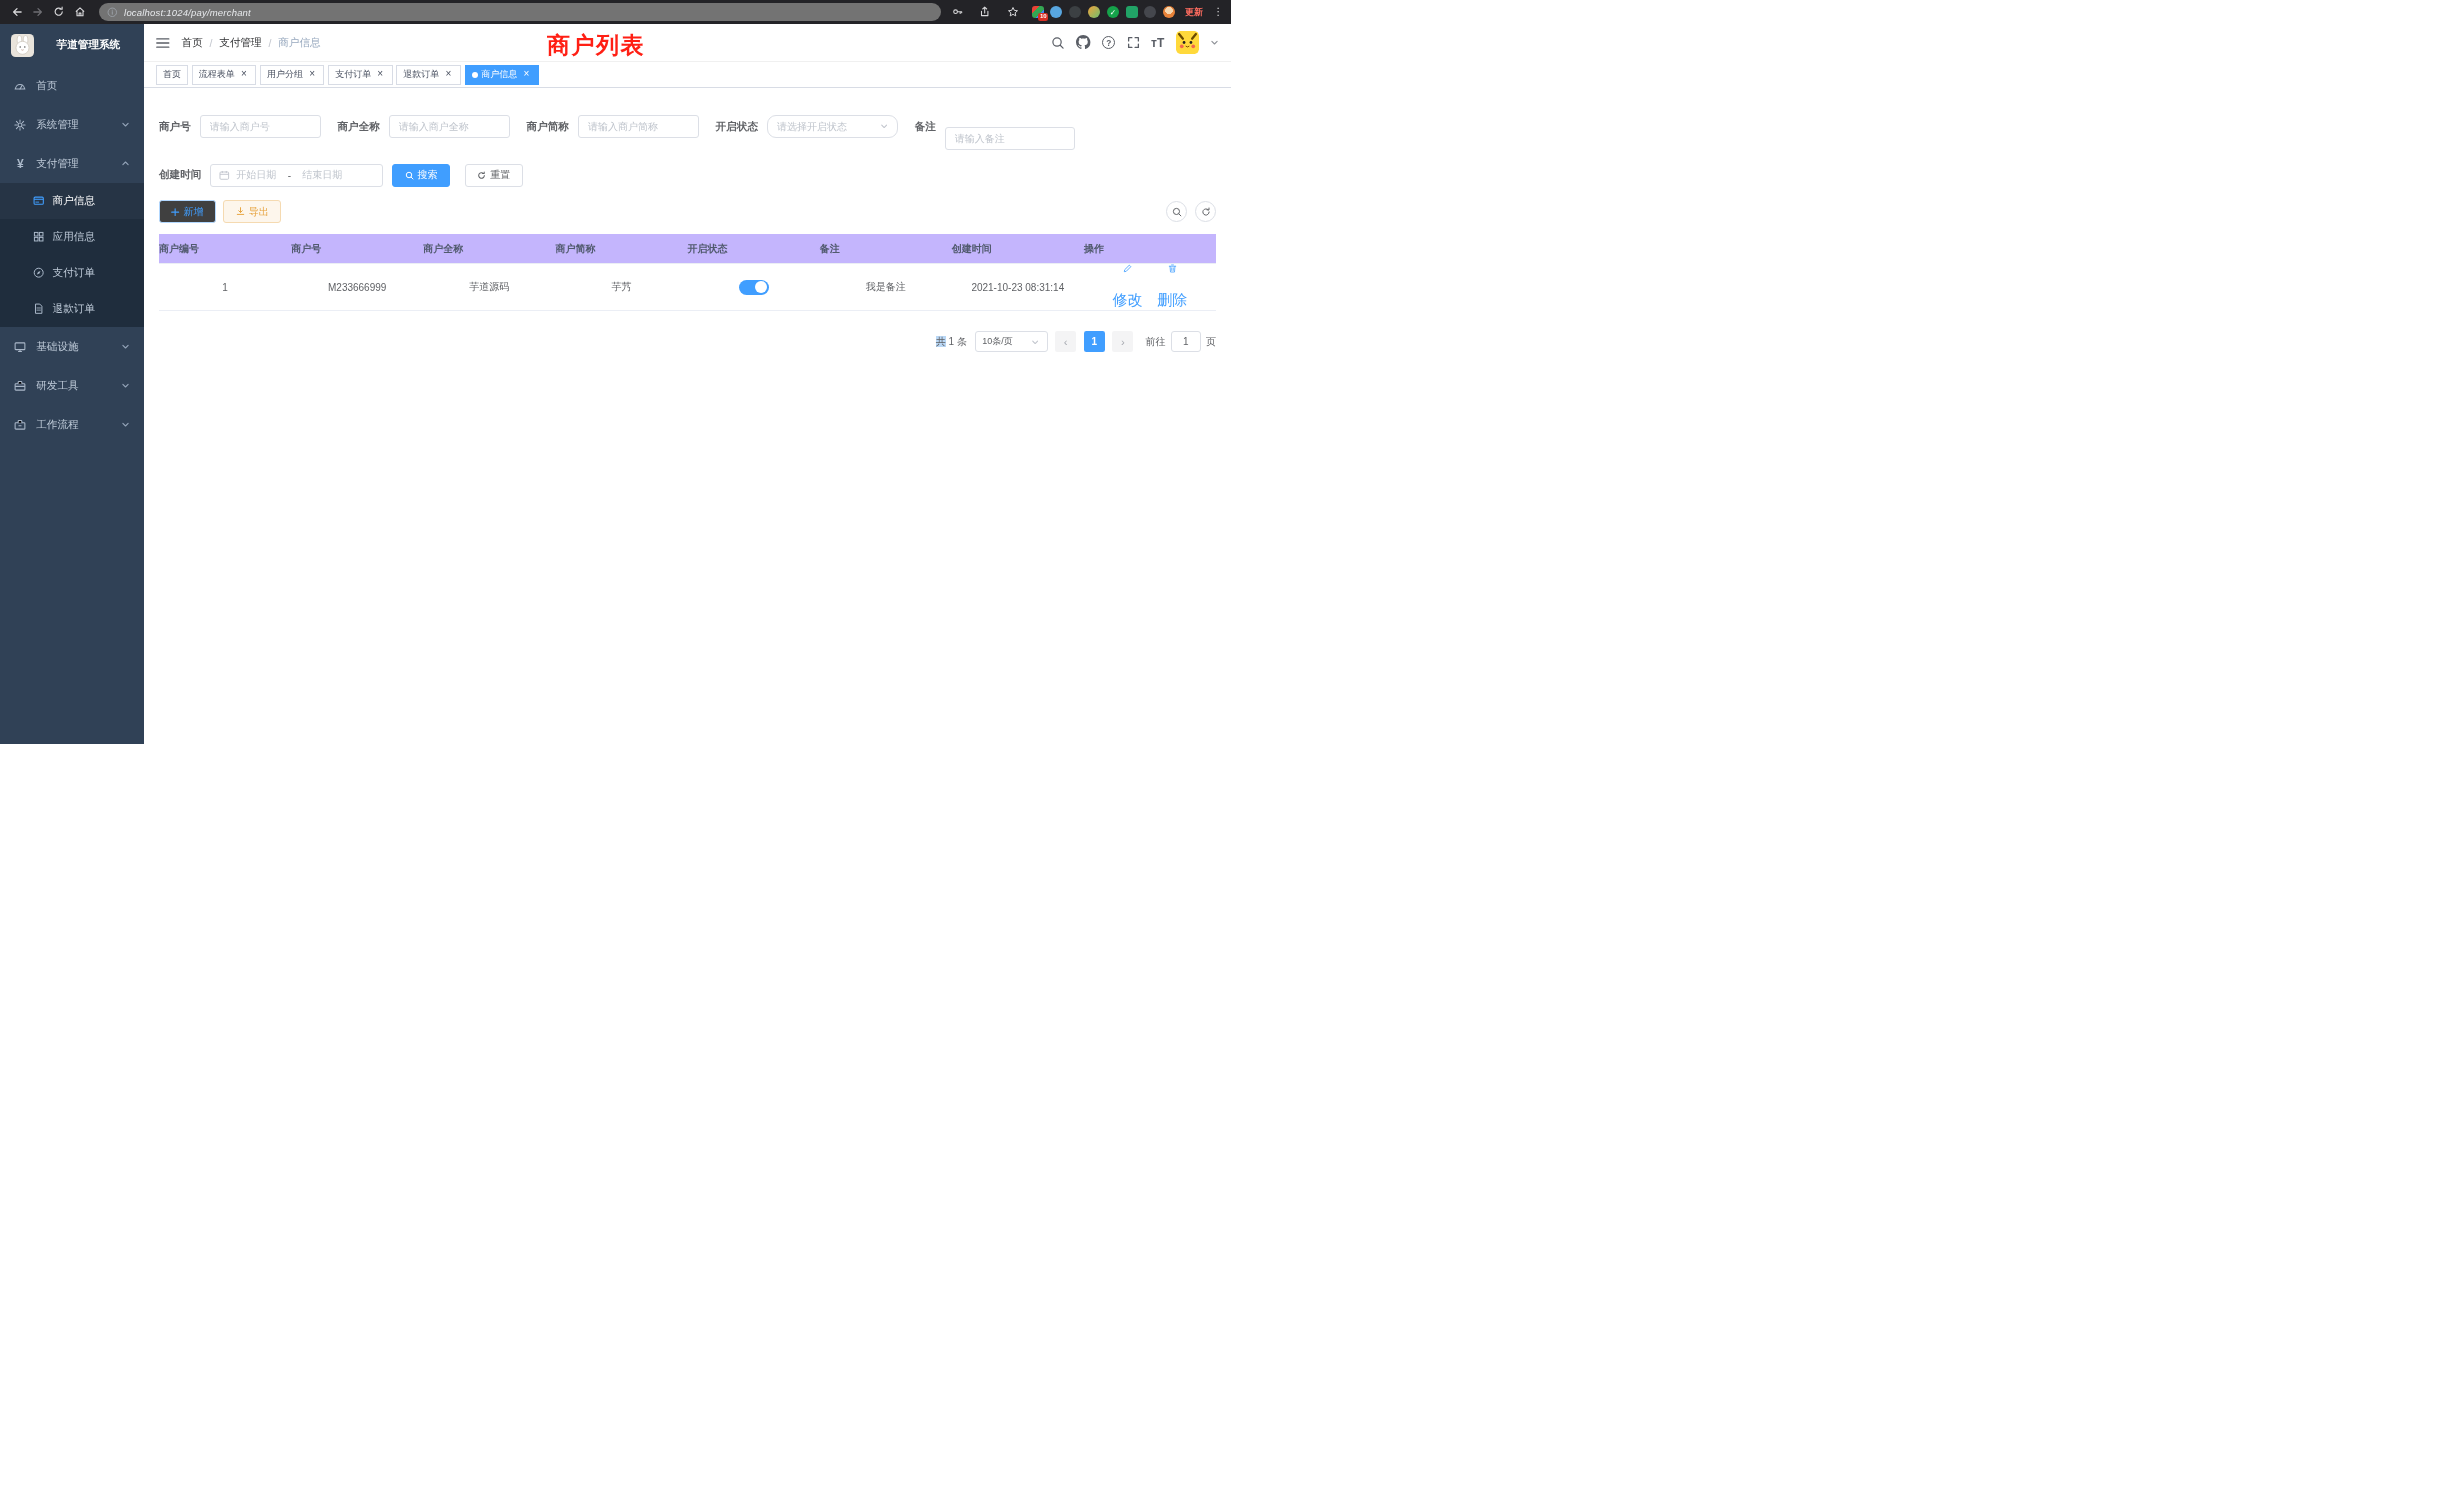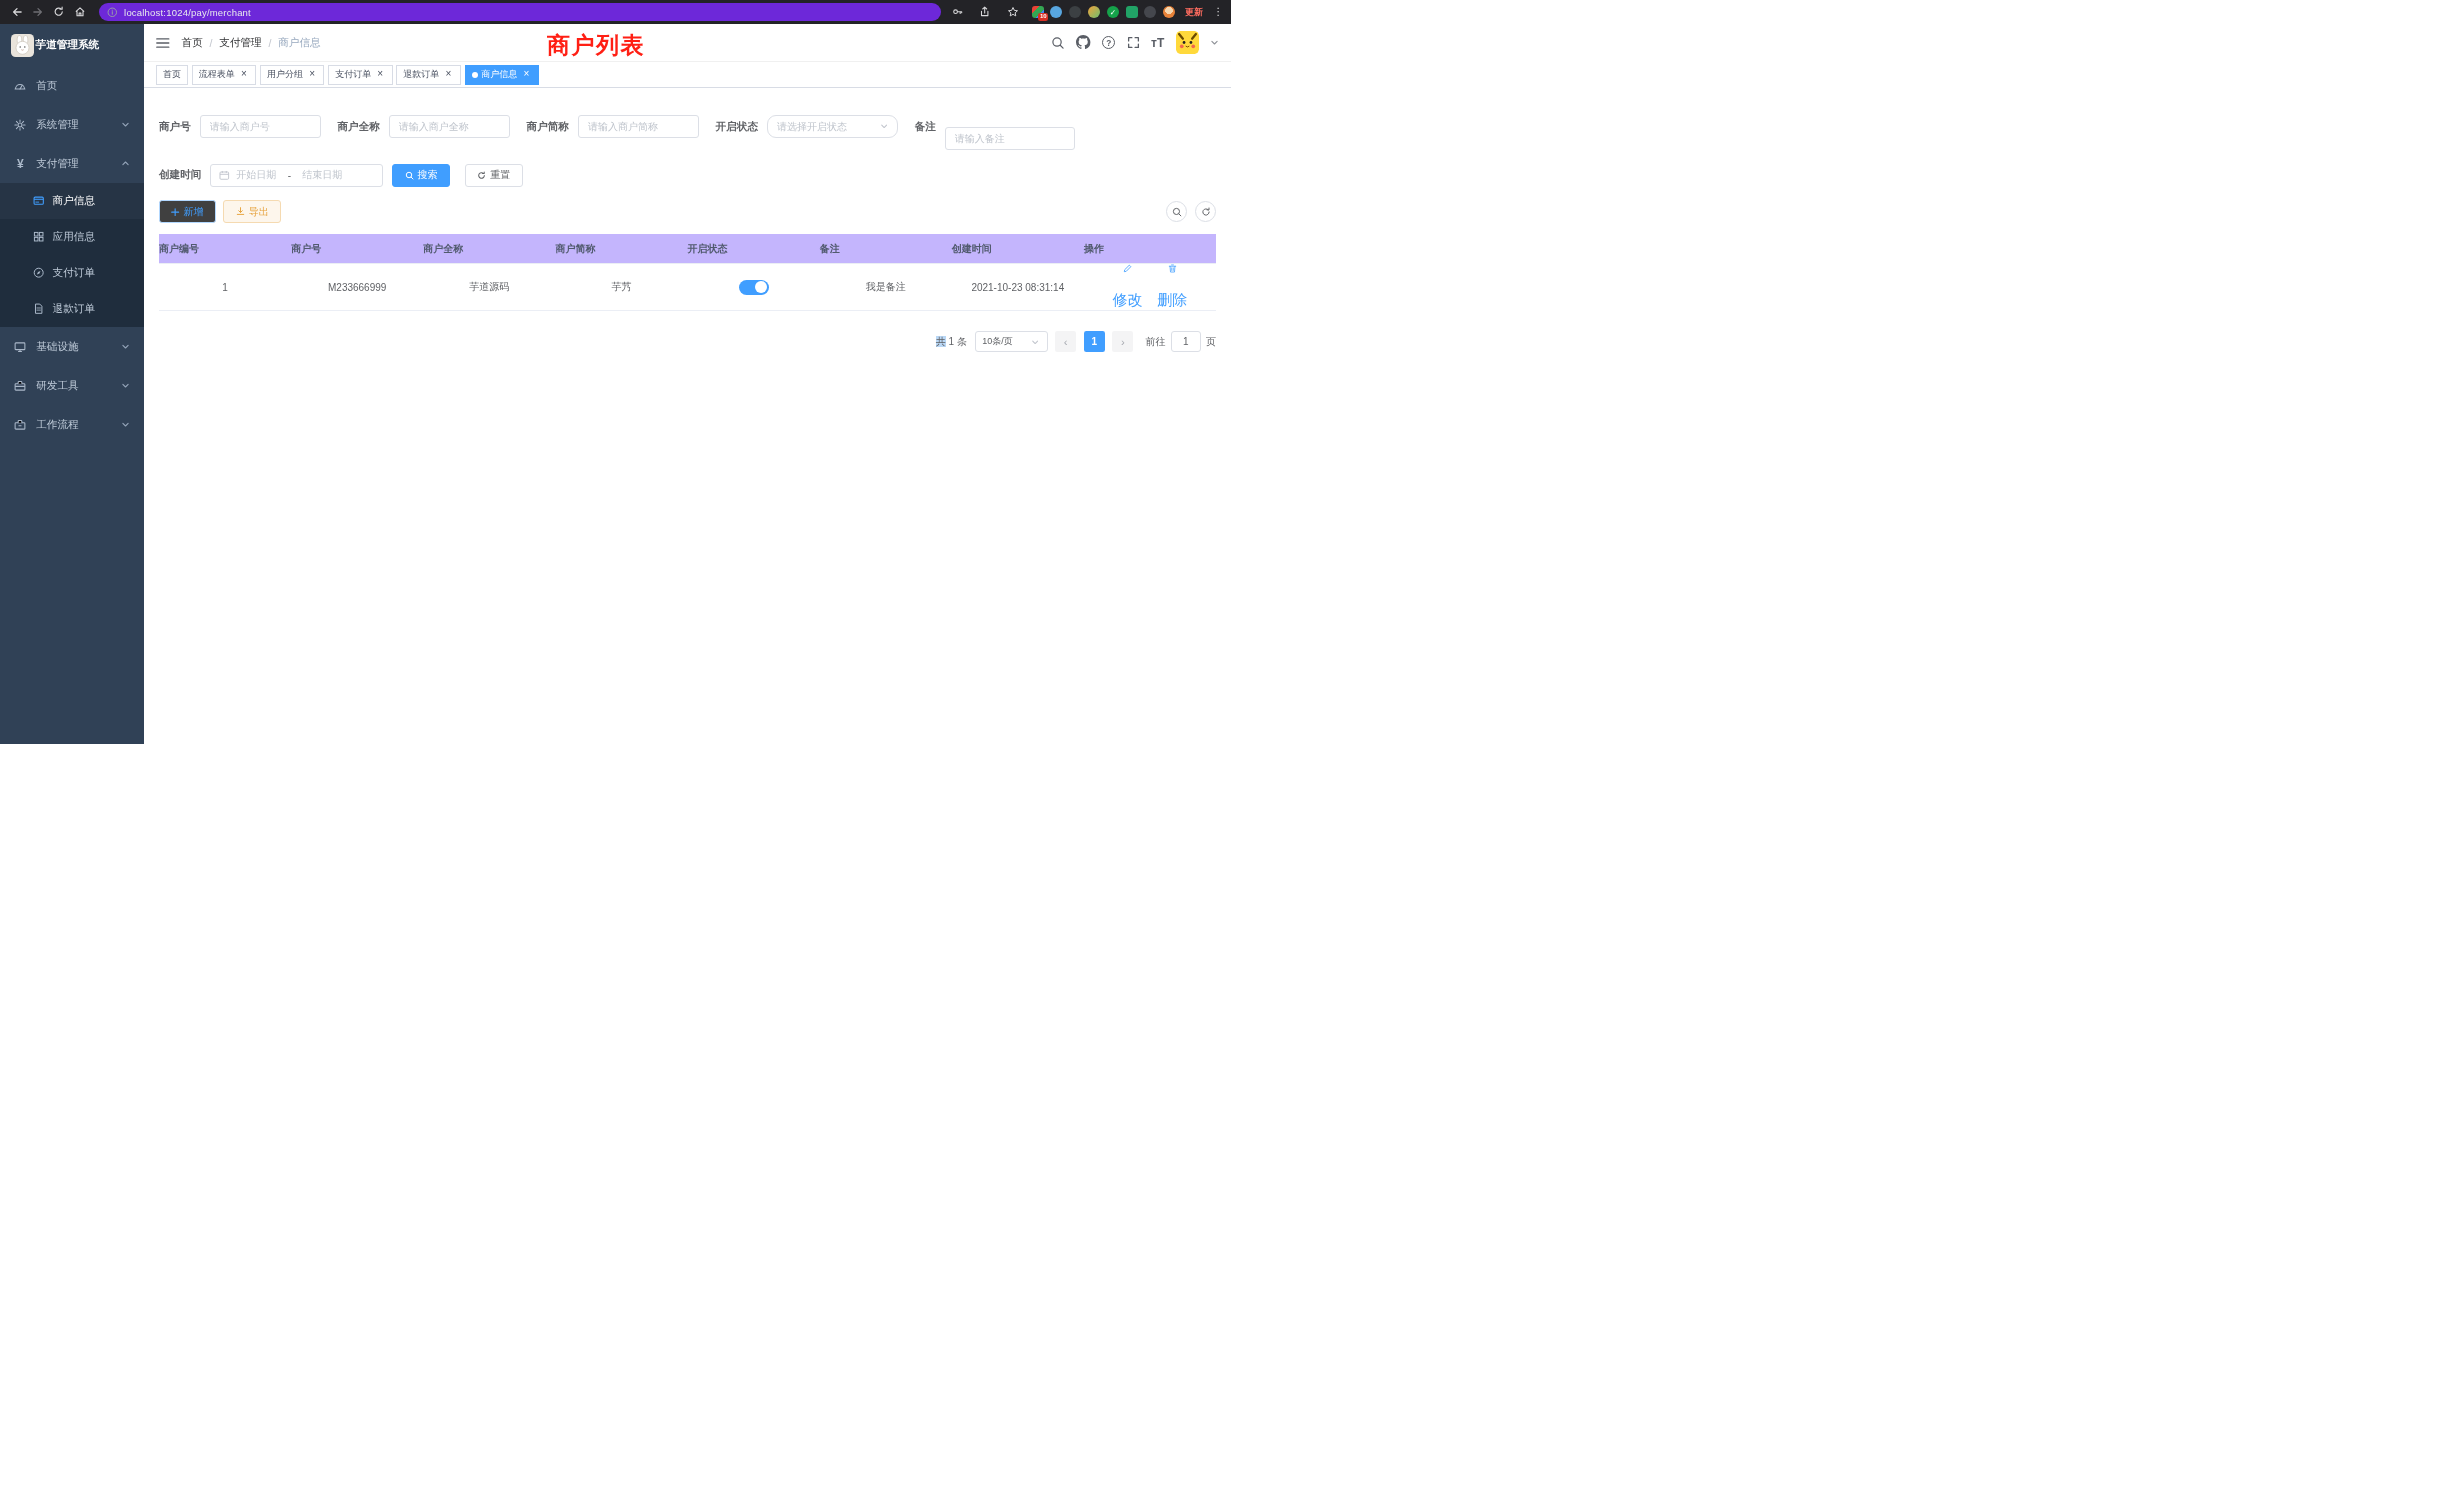--- a/index.html
+++ b/index.html
@@ -4,33 +4,33 @@
 <style>
   * { box-sizing: border-box; margin: 0; padding: 0; }
   html,body { width: 1231px; height: 744px; }
   body { font-family: "Liberation Sans", "DejaVu Sans", sans-serif; background: #fff; overflow: hidden; }
   .page { width: 1231px; height: 744px; display: flex; flex-direction: column; }
 
   
   .chrome { height: 24px; background: #232327; display: flex; align-items: center; padding: 0 7.6px; flex: 0 0 auto; }
   .cbtn { width: 18px; height: 18px; display: flex; align-items: center; justify-content: center; color: #d8d8da; flex: 0 0 auto; margin-right: 3px; }
   .cbtn.dim { color: #6f6f74; }
-  .addr { flex: 1; height: 18px; background: #6d28d9; border-radius: 9px; margin: 0 7.6px; display: flex; align-items: center; padding: 0 8.3px; gap: 6px; min-width: 0; }
+  .addr { flex: 1; height: 18px; background: #737373; border-radius: 9px; margin: 0 7.6px; display: flex; align-items: center; padding: 0 8.3px; gap: 6px; min-width: 0; font-style: italic; }
   .addr .url { font-size: 9.5px; color: #e8eaed; letter-spacing: 0.2px; white-space: nowrap; overflow: hidden; }
   .chrome-right { display: flex; align-items: center; gap: 6.8px; flex: 0 0 auto; }
   .ext { width: 12px; height: 12px; border-radius: 50%; position: relative; flex: 0 0 auto; }
   .ext.sq { border-radius: 3px; }
   .badge { position: absolute; right: -4.5px; bottom: -3px; background: #d93025; color: #fff; font-size: 6px; line-height: 7.6px; padding: 0 1.5px; border-radius: 2.3px; font-weight: 700; }
   .update { color: #ff6c5f; font-size: 9px; font-weight: 700; padding: 1.5px 3px; cursor: pointer; white-space: nowrap; }
   .kebab { color: #d8d8da; font-size: 10.6px; letter-spacing: 0; line-height: 7.6px; cursor: pointer; }
 
   
   .app { flex: 1; display: flex; min-height: 0; }
   .sidebar { width: 144px; background: #304156; color: #bfcbd9; flex: 0 0 auto; font-size: 10.6px; }
-  .logo { height: 42px; display: flex; align-items: center; padding: 0 10.6px; gap: 2px; }
+  .logo { height: 42px; display: flex; align-items: center; padding: 0 10.6px; gap: 23px; }
   .logo-title { color: #fff; font-weight: 700; font-size: 10.6px; white-space: nowrap; }
   .mi { height: 39px; display: flex; align-items: center; padding: 0 13.6px; gap: 9px; cursor: pointer; }
   .mi .grow { flex: 1; }
   .micon { width: 13.6px; display: flex; justify-content: center; color: #aab8c9; flex: 0 0 auto; }
   .chev { color: #93a3b8; display: flex; }
   .submenu { background: #1f2d3d; }
   .smi { height: 36px; display: flex; align-items: center; padding-left: 33px; gap: 7.6px; cursor: pointer; }
   .smi.active { background: #263445; color: #fff; }
   .smi .sicon { width: 12px; display: flex; justify-content: center; color: #aab8c9; }
   .smi.active .sicon { color: #409EFF; }

